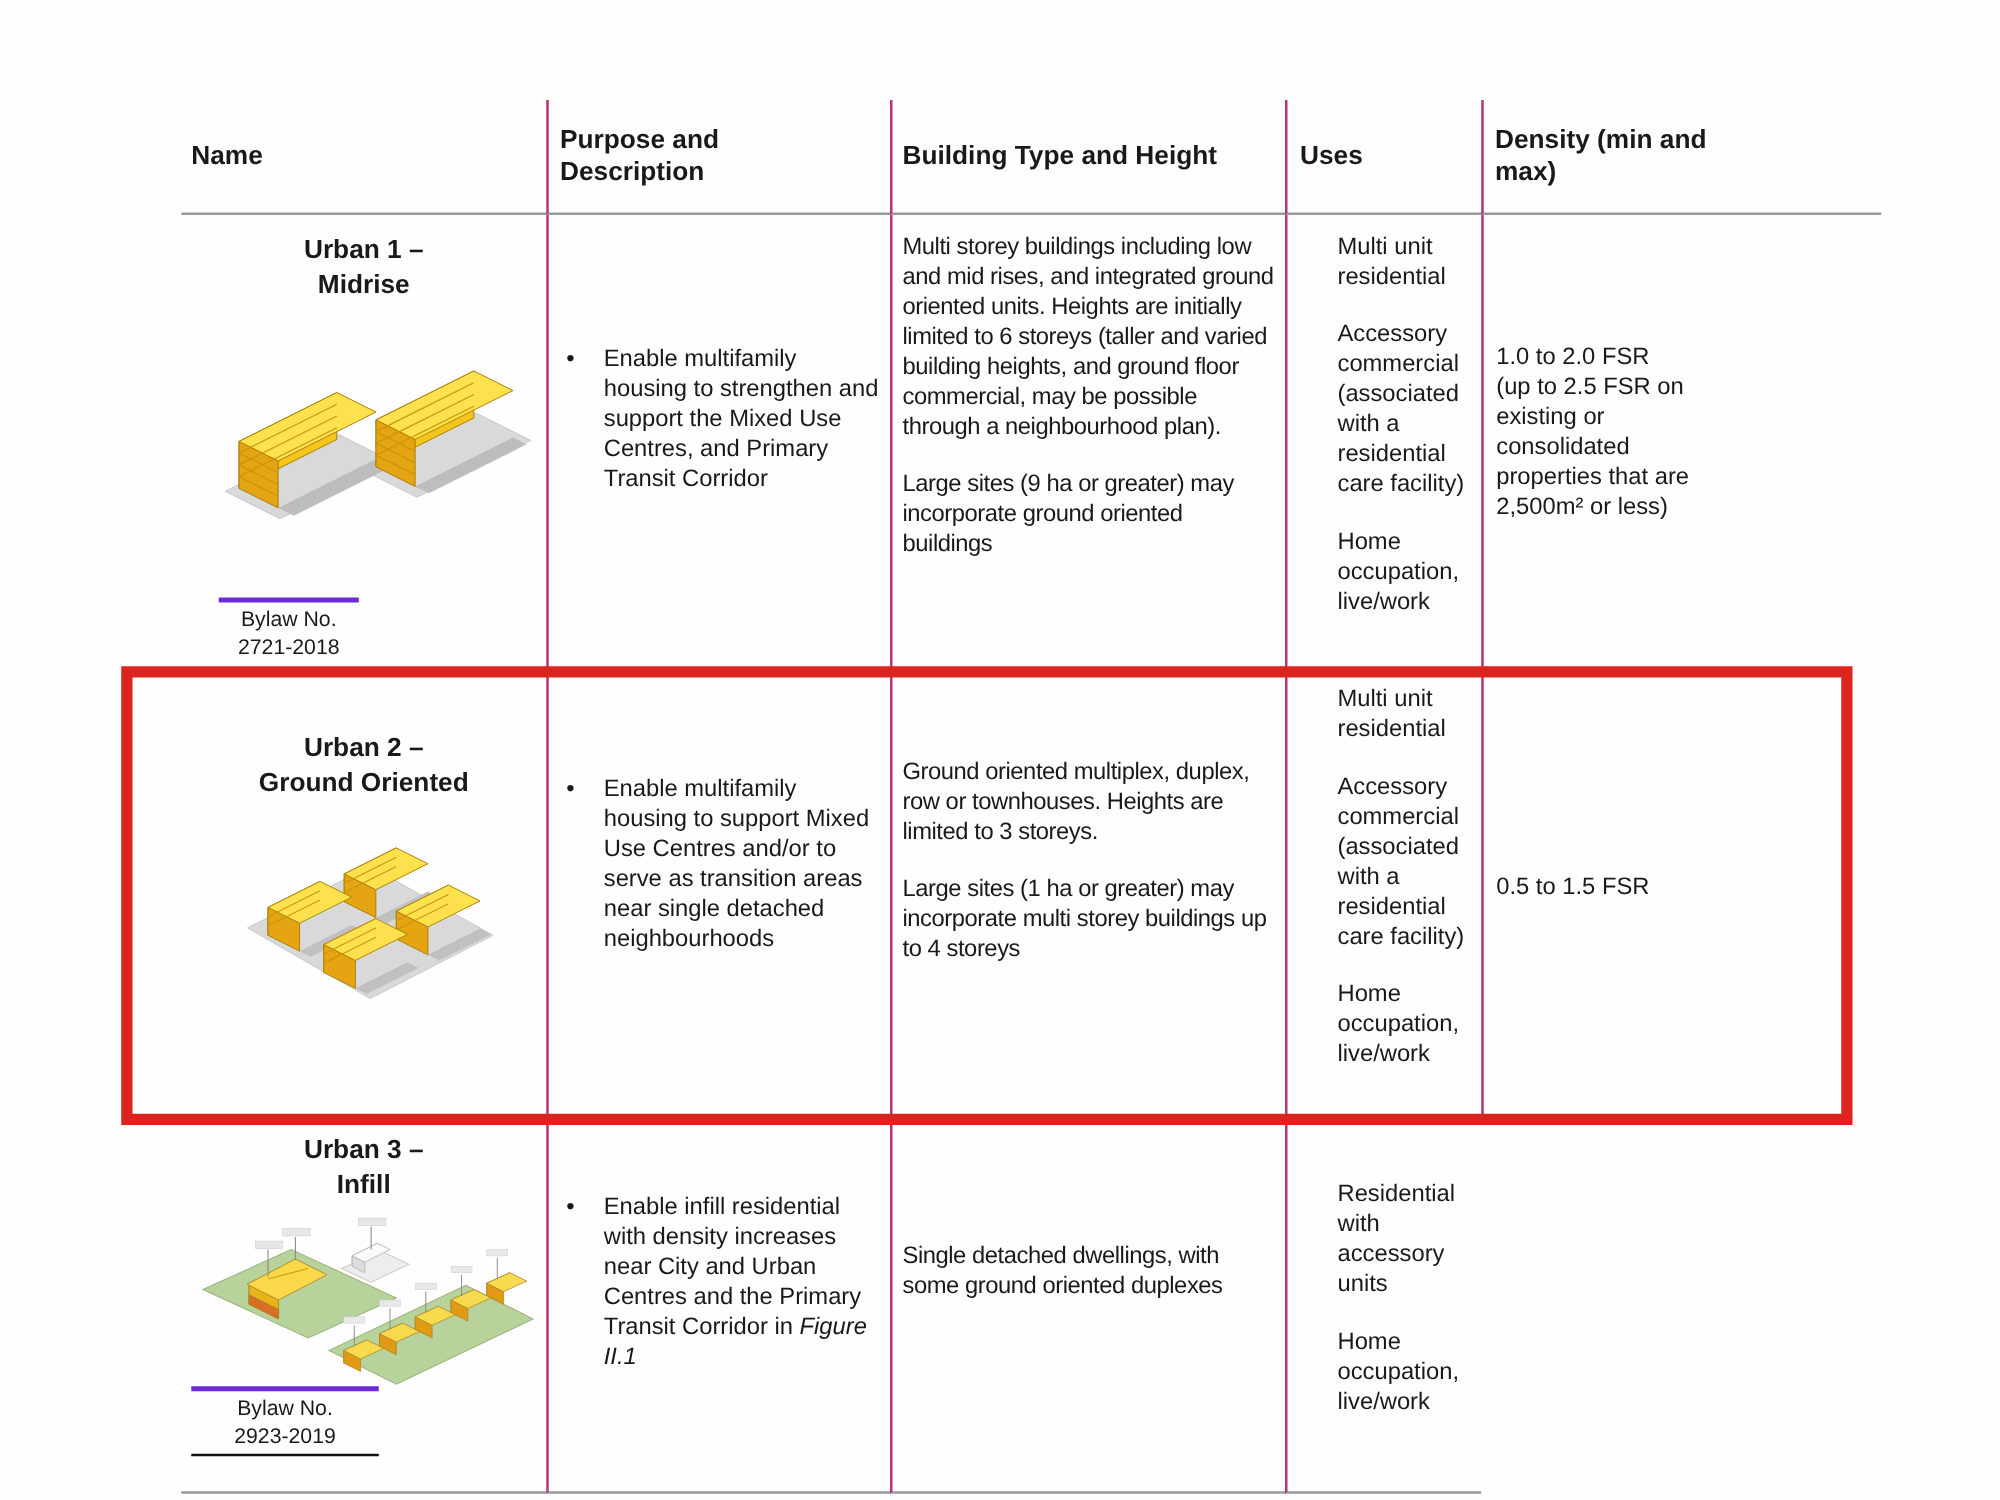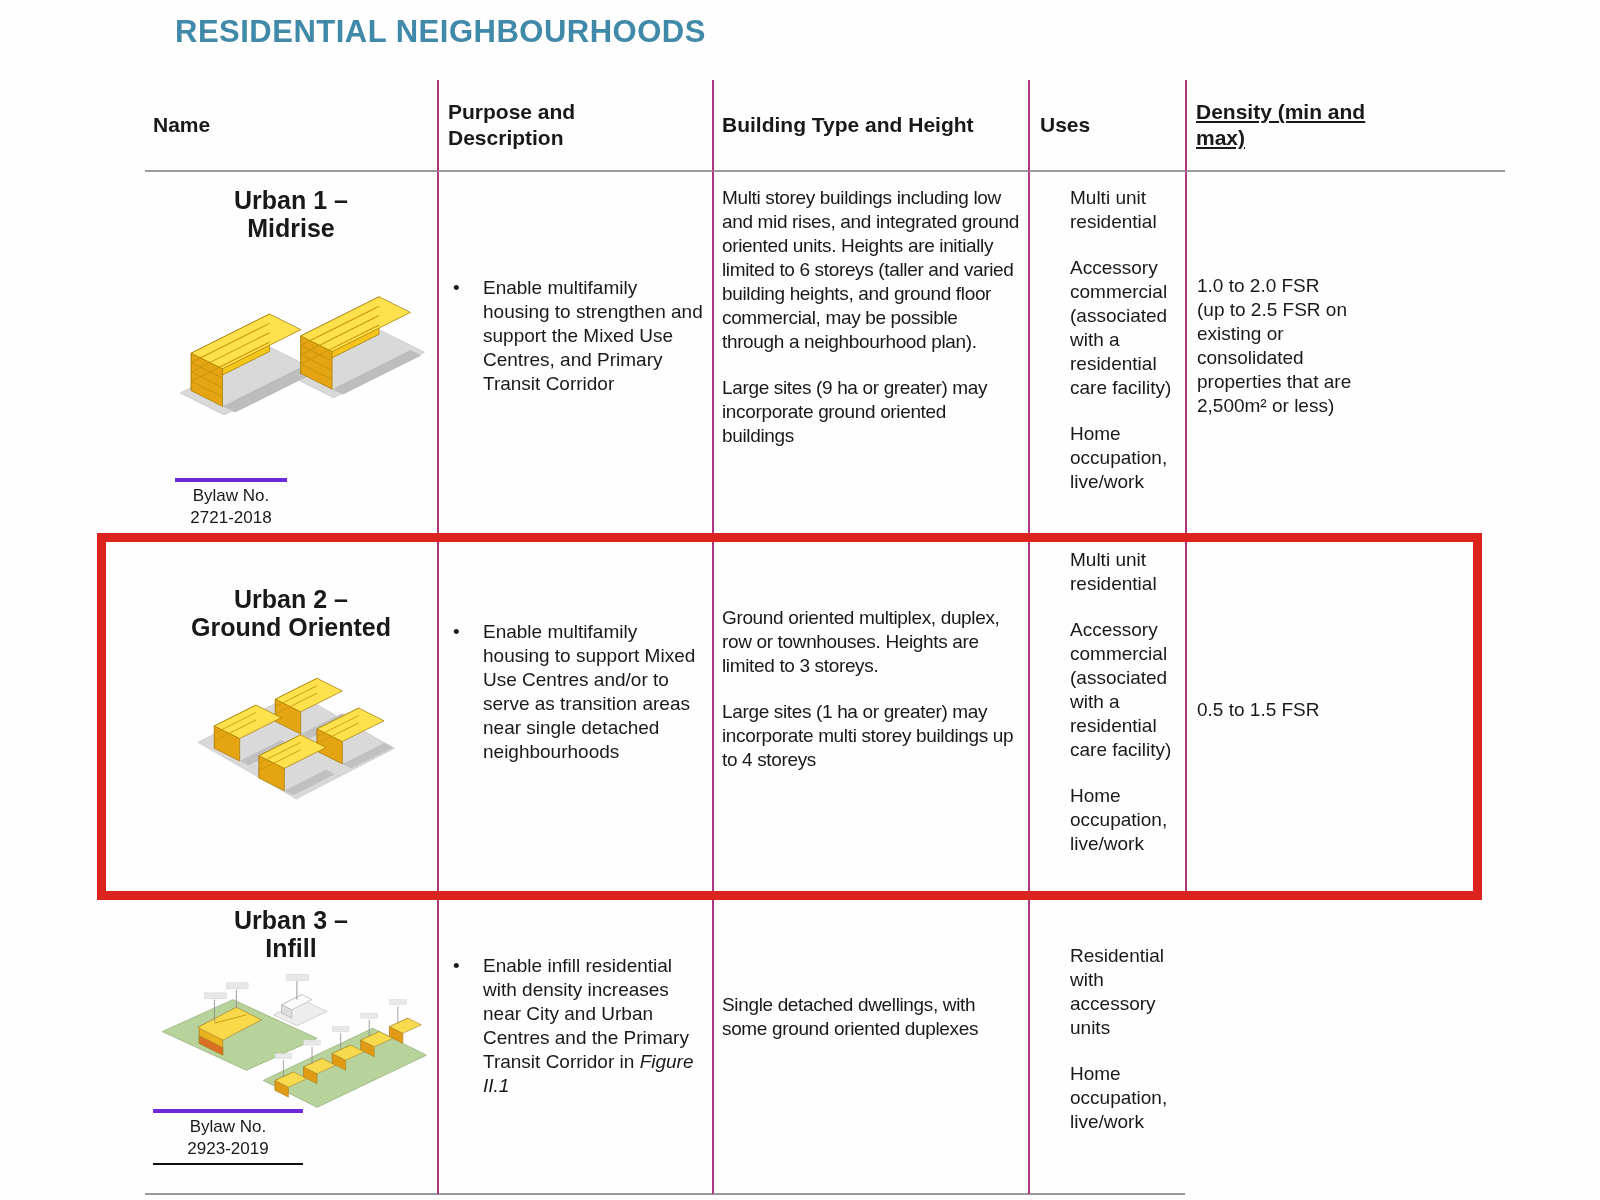--- a/index.html
+++ b/index.html
@@ -13,21 +13,21 @@
          grid-template-columns:292px 275px 316px 157px 320px;
          grid-template-rows:92px 361px 367px 295px;}
   .cell{box-sizing:border-box;position:relative;font-size:19px;line-height:24px;}
   .c2,.c3,.c4,.c5{border-left:2px solid var(--column-line,#b0347f);}
   .hd{display:flex;align-items:center;font-weight:bold;font-size:21px;line-height:26px;
       border-bottom:2px solid var(--row-line,#9a9a9a);}
   .hd.c1{padding-left:8px;}
   .hd.c2{padding-left:9px;}
   .hd.c3{padding-left:8px;}
   .hd.c4{padding-left:10px;}
-  .hd.c5{padding-left:9px;text-decoration:underline;}
+  .hd.c5{padding-left:9px;}
   .hd.c2 span{display:block;width:185px;}
   .hd.c5 span{display:block;width:205px;}
   .lastrow{border-bottom:2px solid var(--row-line,#9a9a9a);}
 
   .cell p{margin:0 0 22px 0;}
   .cell p:last-child{margin-bottom:0;}
 
   .bd.c2{padding-left:9px;}
   .bd.c3{padding-left:8px;}
   .bd.c3 p{width:300px;letter-spacing:-.35px;}
@@ -40,21 +40,21 @@
   .pt-r1c2{padding-top:104px;} .pt-r1c3{padding-top:14px;} .pt-r1c4{padding-top:14px;} .pt-r1c5{padding-top:102px;}
   .pt-r2c2{padding-top:87px;}  .pt-r2c3{padding-top:73px;} .pt-r2c4{padding-top:15px;} .pt-r2c5{padding-top:165px;}
   .pt-r3c2{padding-top:54px;}  .pt-r3c3{padding-top:93px;} .pt-r3c4{padding-top:44px;} .pt-r3c5{padding-top:93px;}
 
   .bullet-item{display:flex;align-items:flex-start;}
   .bullet{width:30px;flex:0 0 30px;padding-left:5px;font-size:19px;}
   .bullet-text{width:224px;margin:0;}
   .fig-ref{font-style:italic;}
 
   .name-cell{display:flex;flex-direction:column;align-items:center;}
-  .name-title{font-weight:bold;font-size:25px;line-height:28px;text-align:center;}
+  .name-title{font-weight:bold;font-size:21px;line-height:28px;text-align:center;}
   .name-title span{display:block;}
   .r1 .name-title{margin-top:14px;}
   .r2 .name-title{margin-top:52px;}
   .r3 .name-title{margin-top:6px;}
   .r1 .illus{margin-top:38px;margin-left:18px;}
   .r2 .illus{margin-top:12px;}
   .r3 .illus{margin-top:4px;}
   .bylaw{margin-top:auto;align-self:flex-start;margin-left:30px;margin-bottom:4px;
          width:112px;border-top:4px solid #6d28d9;padding-top:3px;text-align:center;
          font-size:17px;line-height:22px;}
@@ -62,21 +62,20 @@
   .r3 .bylaw{width:150px;margin-left:8px;margin-bottom:28px;border-bottom:2px solid #111;padding-bottom:3px;}
 
   .highlight-box{position:absolute;left:97px;top:533px;width:1385px;height:367px;
                  box-sizing:border-box;border:9px solid var(--highlight-box,#dc241f);z-index:6;}
 </style>
 </head>
 <body>
 
 <div class="page">
 
-  <h1 class="title">RESIDENTIAL NEIGHBOURHOODS</h1>
 
   <div class="table">
 
     <div class="cell hd c1">
         <span>Name</span>
       </div>
     <div class="cell hd c2">
         <span>Purpose and Description</span>
       </div>
     <div class="cell hd c3">

